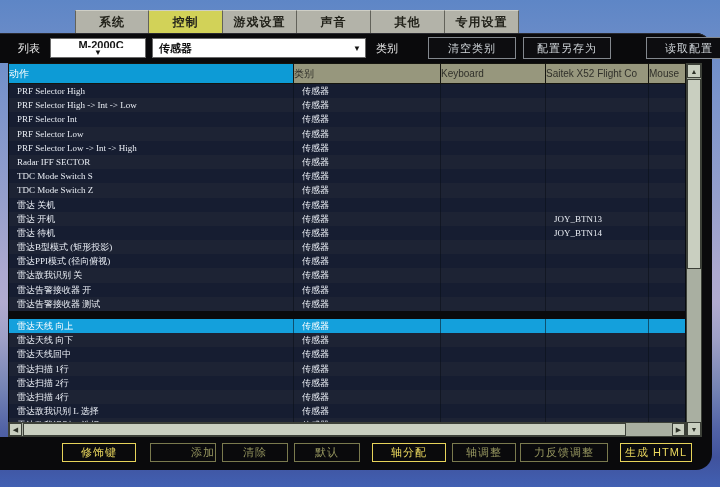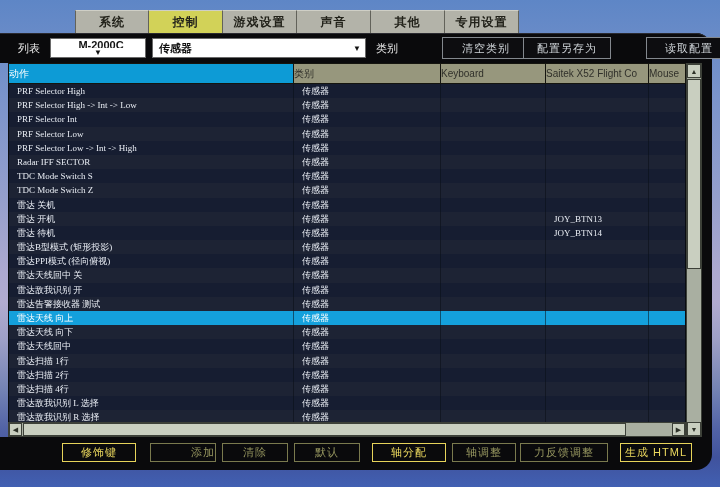--- a/index.html
+++ b/index.html
@@ -47,21 +47,21 @@
   .dd-aircraft { left:66px; width:96px;flex-direction:column; }
   .dd-category { left:168px; width:214px; }
   .dd-value { font-size:11px; font-weight:bold; color:#111; padding-left:6px; flex:1;
               white-space:nowrap; overflow:hidden; }
   .dd-arrow { width:16px; font-size:8px; color:#111; text-align:center; }
   .tbtn {
     position:absolute; top:4px; height:22px; background:#0d0d10; border:1px solid #83888e;
     color:#cfd4d8; font-size:11px; display:flex; align-items:center; justify-content:center;
     cursor:pointer; letter-spacing:1px;
   }
-  .tbtn:nth-of-type(1) { left:458px; width:88px; }
+  .tbtn:nth-of-type(1) { left:444px; width:88px; }
   .tbtn:nth-of-type(2) { left:539px; width:88px; }
   .tbtn:nth-of-type(3) { left:634px; width:86px;margin-left:28px; }
 
   
   .table-wrap { position:absolute; left:8px; top:63px; width:694px; height:374px; z-index:3; }
   .thead { position:absolute; left:0; top:0; width:678px; height:21px; display:flex;
            border:1px solid #15150f; border-bottom:1px solid #15150f; }
   .hcell {
     height:100%; display:flex; align-items:center; 
     background:#97977d; color:#30302a; font-size:10px;
@@ -72,21 +72,21 @@
   .c-cat    { width:147px; }
   .c-kb     { width:105px; }
   .c-stick  { width:103px; }
   .c-mouse  { flex:1; border-right:none; }
 
   .tbody { position:absolute; left:0; top:21px; width:678px; height:338px; overflow:hidden;
            border-left:1px solid rgba(10,14,22,.55); border-right:1px solid rgba(10,14,22,.55); }
   .trow { display:flex; height:14.2px; cursor:pointer;font-family:Liberation Serif, serif; }
   .trow:nth-child(odd)  { background:rgba(34,48,86,.50); }
   .trow:nth-child(even) { background:rgba(54,68,104,.44); }
-  .trow.selected { background:#14a0dc; }
+  .trow.selected { background:#14a0dc;margin-top:8px; }
   .cell {
     height:100%; padding-left:8px; font-size:9px; line-height:14.2px; color:#e9edf4;
     border-right:1px solid rgba(10,14,22,.55); overflow:hidden; white-space:nowrap;
   }
   .cell:last-child { border-right:none; }
   .trow.selected .cell { color:#ffffff; }
 
   
   .vscroll { position:absolute; left:678px; top:0; width:16px; height:374px;
              background:#a9afa1; border:1px solid #3c4038; }
@@ -279,28 +279,28 @@
     <div class="cell c-mouse"></div>
   </div>
         <div class="trow">
     <div class="cell c-action">雷达PPI模式 (径向俯视)</div>
     <div class="cell c-cat">传感器</div>
     <div class="cell c-kb"></div>
     <div class="cell c-stick"></div>
     <div class="cell c-mouse"></div>
   </div>
         <div class="trow">
-    <div class="cell c-action">雷达天线回中 关</div>
-    <div class="cell c-cat">传感器</div>
-    <div class="cell c-kb"></div>
-    <div class="cell c-stick"></div>
-    <div class="cell c-mouse"></div>
-  </div>
-        <div class="trow">
-    <div class="cell c-action">雷达敌我识别 开</div>
+    <div class="cell c-action">雷达敌我识别 关</div>
+    <div class="cell c-cat">传感器</div>
+    <div class="cell c-kb"></div>
+    <div class="cell c-stick"></div>
+    <div class="cell c-mouse"></div>
+  </div>
+        <div class="trow">
+    <div class="cell c-action">雷达告警接收器 开</div>
     <div class="cell c-cat">传感器</div>
     <div class="cell c-kb"></div>
     <div class="cell c-stick"></div>
     <div class="cell c-mouse"></div>
   </div>
         <div class="trow">
     <div class="cell c-action">雷达告警接收器 测试</div>
     <div class="cell c-cat">传感器</div>
     <div class="cell c-kb"></div>
     <div class="cell c-stick"></div>

